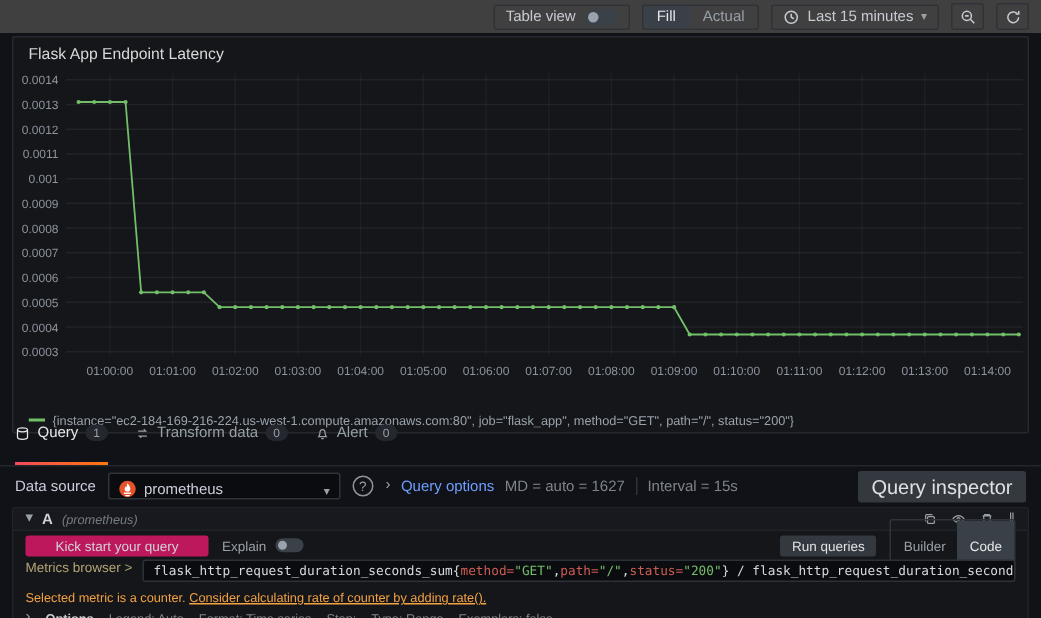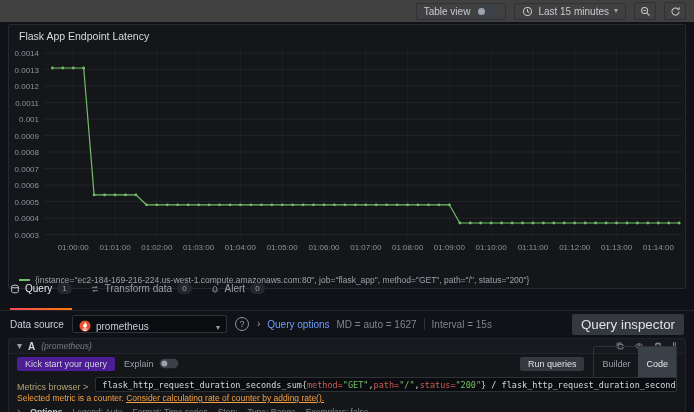--- a/index.html
+++ b/index.html
@@ -42,45 +42,49 @@
   .vdiv{width:1px;height:12px;background:#2e3338}
   .spacer{flex:1}
   .sec-btn{background:#343940;color:#dfe1e4;border-radius:2px;padding:3px 9px;border:none}
   
   .card{margin:2px 8px 0;background:#141619;border:1px solid #202329;border-radius:2px}
   .qhead{display:flex;align-items:center;gap:6px;height:15px;padding:0 8px;background:#17191e;border-bottom:1px solid #202329}
   .refid{font-weight:bold;color:#d0d3d7}
   .dshint{font-style:italic;color:#757b83;font-size:8.5px}
   .qicons{margin-left:auto;display:flex;gap:9px;color:#9aa0a8;align-items:center}
   .qtoolbar{display:flex;align-items:center;gap:9px;height:19px;padding:0 8px}
-  .chip{background:#4c1d95;border-radius:2px;padding:2px 8px;color:#d0d3d7;font-size:9px}
+  .chip{background:#be185d;border-radius:2px;padding:2px 20px;color:#d0d3d7;font-size:9px}
   .explain{display:flex;align-items:center;gap:4px;color:#9aa0a8;font-size:9px}
   .sw-sm{transform:scale(.85)}
   .rb-group{display:flex;border:1px solid #2e3338;border-radius:2px;overflow:hidden;font-size:9px}
   .rb{padding:12px 8px;color:#9aa0a8}
   .rb.active{background:#3a4047;color:#e6e8ea}
   .run-btn{background:#343940;color:#dfe1e4;border-radius:2px;padding:2px 8px;font-size:9px;border:none}
-  .qeditor{display:flex;align-items:flex-end;gap:7px;height:19px;padding:0 8px}
+  .qeditor{display:flex;align-items:flex-start;gap:7px;height:19px;padding:0 8px}
   .mb-label{font-size:9px;color:#b3a375;white-space:nowrap}
   .code-box{flex:1;height:15px;background:#0b0c0f;border:1px solid #2c3137;border-radius:2px;display:flex;align-items:center;padding:0 6px;font-family:"DejaVu Sans Mono",monospace;font-size:8.5px;white-space:nowrap;overflow:hidden}
   .tk-metric,.tk-punct,.tk-div{color:#d5d9dd}
   .tk-label,.tk-eq{color:#ce5c54}
   .tk-str{color:#73bf69}
   .qwarn{padding:1px 8px 0;font-size:8.5px;color:#f5a243;white-space:nowrap}
   .qwarn .wlink{color:#f5a243;text-decoration:underline;cursor:pointer}
   .qopts{display:flex;align-items:center;gap:10px;height:14px;padding:0 8px;font-size:8.5px;color:#7e848c;margin:2px 0 4px}
   .opt-label{color:#c7cbd1;font-weight:bold}
 </style>
 </head>
 <body>
 
 <div class="topbar">
   <div class="tv-group">
     <span>Table view</span>
     <span class="switch"></span>
+  </div>
+  <div class="seg">
+    <span class="opt active">Fill</span>
+    <span class="opt">Actual</span>
   </div>
   <div class="btn">
     <span>
       <svg viewBox="0 0 12 12" width="11" height="11" fill="none" stroke="currentColor" stroke-width="1.1">
           <circle cx="6" cy="6" r="4.4"></circle>
           <path d="M6 3.4V6l1.9 1.1"></path>
         </svg>
     </span>
     <span>Last 15 minutes</span>
     <span class="caret">▾</span>

